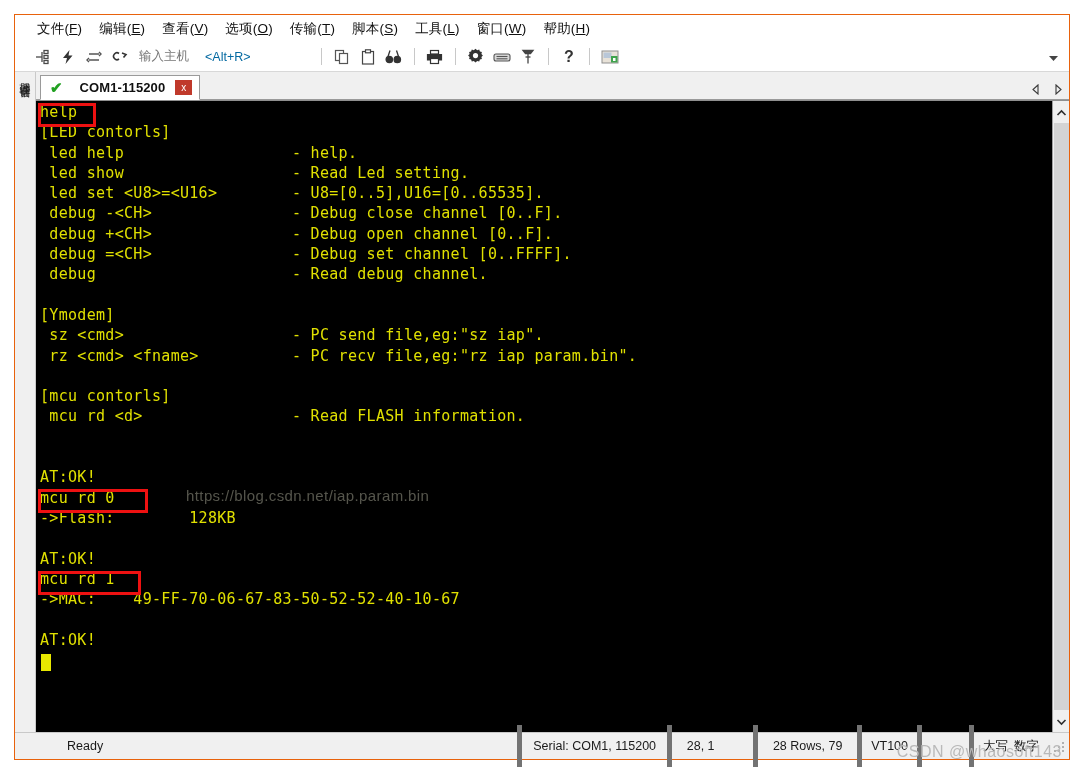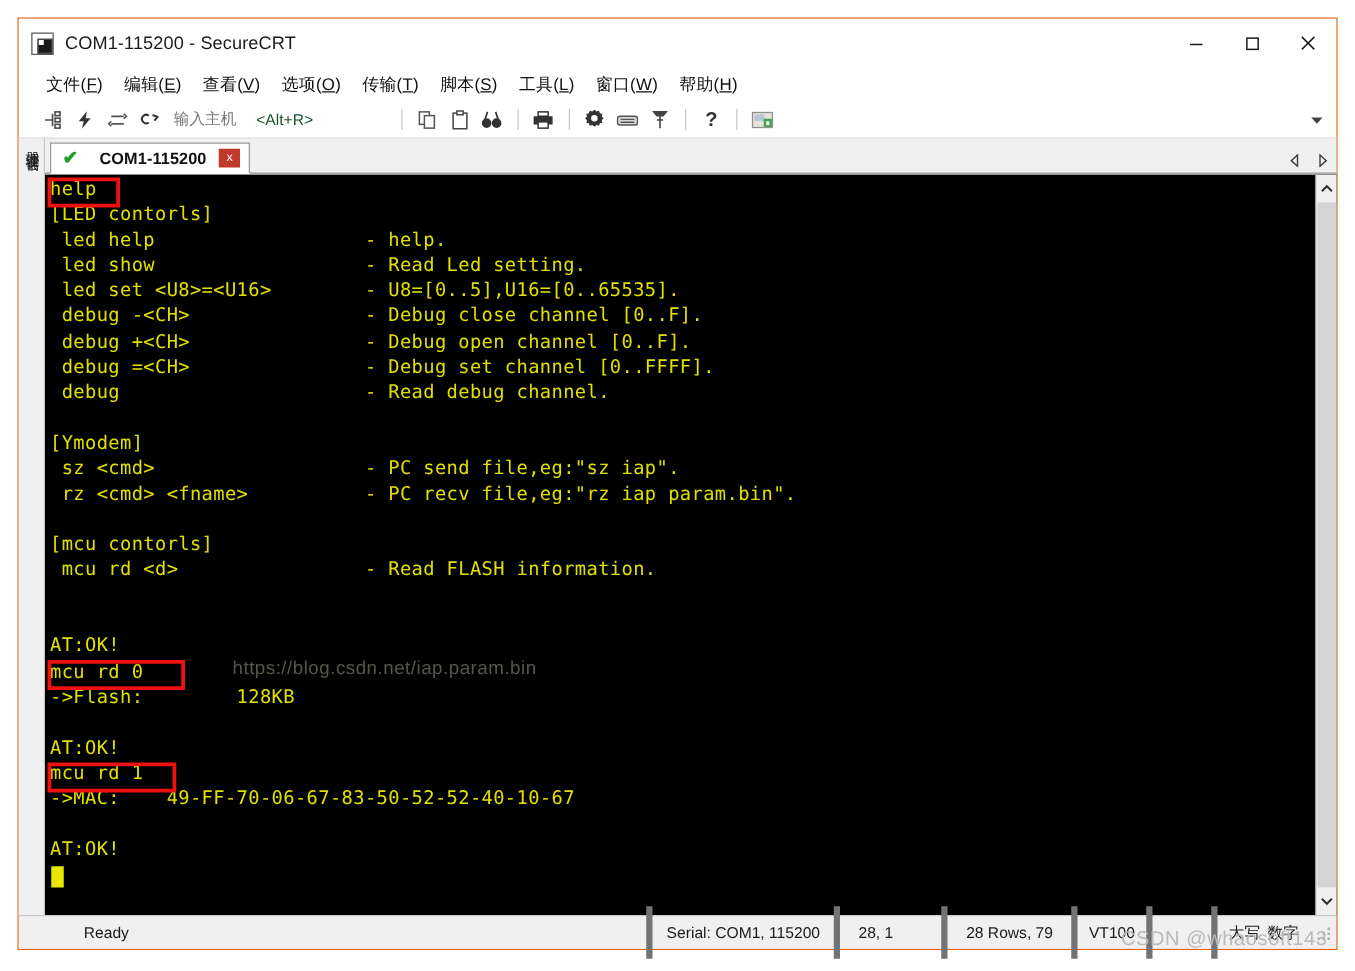--- a/index.html
+++ b/index.html
@@ -139,21 +139,21 @@
   }
   .tb-hostlabel {
     font-size: 12.5px;
     color: #777777;
     margin-left: 6px;
     margin-right: 16px;
     white-space: nowrap;
   }
   .tb-hostkey {
     font-size: 12.5px;
-    color: #14532d;
+    color: #0369a1;
     white-space: nowrap;
   }
   .tb-caret {
     position: absolute;
     right: 10px;
     top: 50%;
     transform: translateY(-50%);
     color: #4a4a4a;
   }
 
@@ -380,46 +380,20 @@
     pointer-events: none;
   }
 </style>
 </head>
 <body>
 
 <div id="app">
 
   <div class="window">
 
-    <div class="titlebar">
-      <div class="app-icon">
-        <div class="outer"></div>
-        <div class="inner"></div>
-        <div class="dot"></div>
-      </div>
-      <div class="title-text">COM1-115200 - SecureCRT</div>
-      <div class="win-buttons">
-        <div class="win-btn">
-          <svg width="12" height="12" viewBox="0 0 12 12">
-              <line x1="1" y1="6.5" x2="11" y2="6.5" stroke="currentColor" stroke-width="1.2"></line>
-            </svg>
-        </div>
-        <div class="win-btn">
-          <svg width="12" height="12" viewBox="0 0 12 12">
-              <rect x="1.5" y="1.5" width="9" height="9" fill="none" stroke="currentColor" stroke-width="1.2"></rect>
-            </svg>
-        </div>
-        <div class="win-btn">
-          <svg width="13" height="13" viewBox="0 0 13 13">
-              <line x1="1.5" y1="1.5" x2="11.5" y2="11.5" stroke="currentColor" stroke-width="1.2"></line>
-              <line x1="11.5" y1="1.5" x2="1.5" y2="11.5" stroke="currentColor" stroke-width="1.2"></line>
-            </svg>
-        </div>
-      </div>
-    </div>
 
     <div class="menubar">
       <div class="menu-item"><span class="mn">文件</span>(<span class="acc">F</span>)</div>
       <div class="menu-item"><span class="mn">编辑</span>(<span class="acc">E</span>)</div>
       <div class="menu-item"><span class="mn">查看</span>(<span class="acc">V</span>)</div>
       <div class="menu-item"><span class="mn">选项</span>(<span class="acc">O</span>)</div>
       <div class="menu-item"><span class="mn">传输</span>(<span class="acc">T</span>)</div>
       <div class="menu-item"><span class="mn">脚本</span>(<span class="acc">S</span>)</div>
       <div class="menu-item"><span class="mn">工具</span>(<span class="acc">L</span>)</div>
       <div class="menu-item"><span class="mn">窗口</span>(<span class="acc">W</span>)</div>

